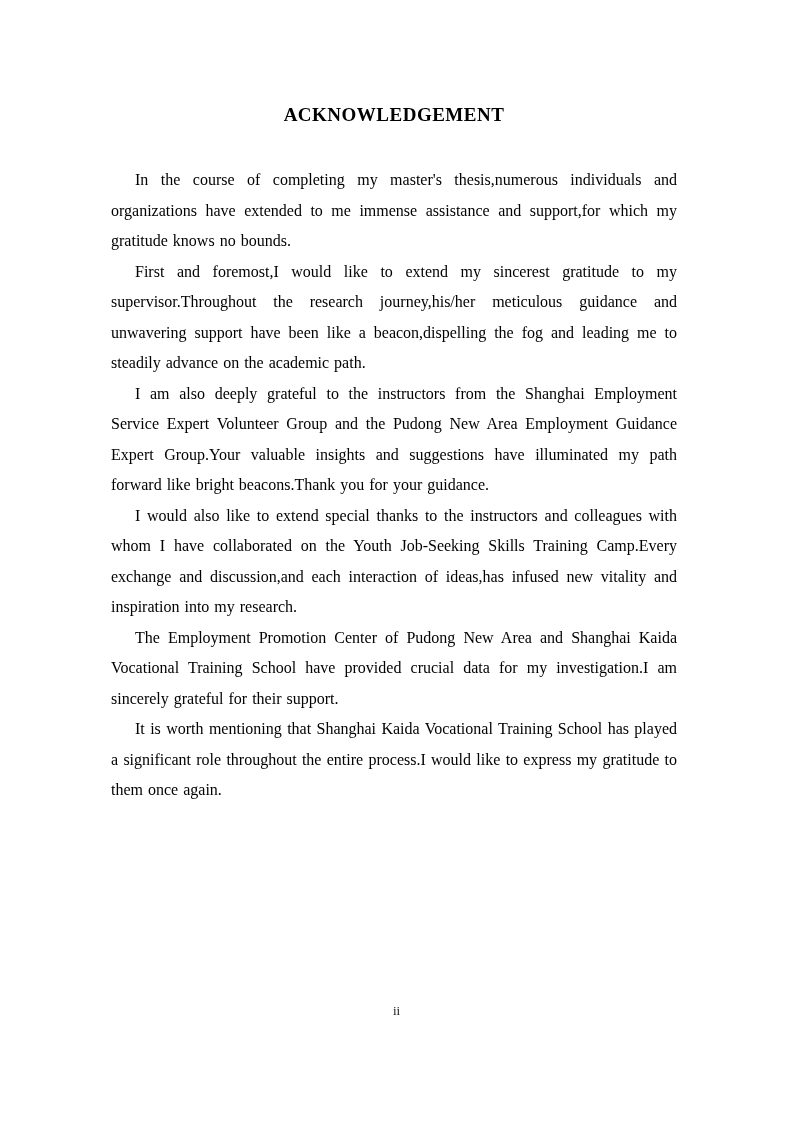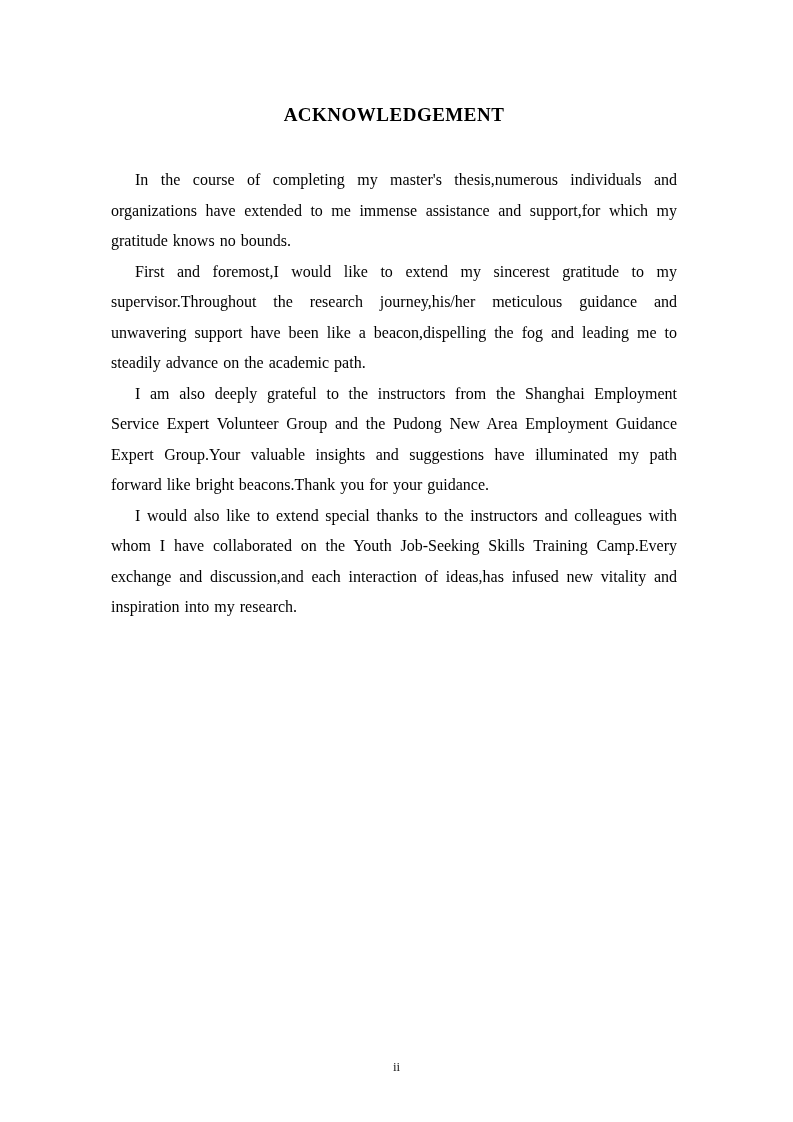--- a/index.html
+++ b/index.html
@@ -29,36 +29,38 @@
   }
   .para {
     font-size: 16px;
     line-height: 30.5px;
     text-align: justify;
     text-indent: 24px;
     word-spacing: 1px;
   }
   .page-footer {
     position: absolute;
-    top: 1060px;
+    top: 1004px;
     left: 0;
     width: 100%;
     text-align: center;
     font-size: 13px;
     line-height: 14px;
     color: #222222;
   }
 </style>
 </head>
 <body>
 
 <div class="page">
   <div class="content">
     <h1 class="doc-title">ACKNOWLEDGEMENT</h1>
     <div class="body-text">
         <p class="para">In the course of completing my master's thesis,numerous individuals and organizations have extended to me immense assistance and support,for which my gratitude knows no bounds.</p>
         <p class="para">First and foremost,I would like to extend my sincerest gratitude to my supervisor.Throughout the research journey,his/her meticulous guidance and unwavering support have been like a beacon,dispelling the fog and leading me to steadily advance on the academic path.</p>
         <p class="para">I am also deeply grateful to the instructors from the Shanghai Employment Service Expert Volunteer Group and the Pudong New Area Employment Guidance Expert Group.Your valuable insights and suggestions have illuminated my path forward like bright beacons.Thank you for your guidance.</p>
         <p class="para">I would also like to extend special thanks to the instructors and colleagues with whom I have collaborated on the Youth Job-Seeking Skills Training Camp.Every exchange and discussion,and each interaction of ideas,has infused new vitality and inspiration into my research.</p>
+        <p class="para">The Employment Promotion Center of Pudong New Area and Shanghai Kaida Vocational Training School have provided crucial data for my investigation.I am sincerely grateful for their support.</p>
+        <p class="para">It is worth mentioning that Shanghai Kaida Vocational Training School has played a significant role throughout the entire process.I would like to express my gratitude to them once again.</p>
       </div>
   </div>
   <div class="page-footer">ii</div>
 </div>
 
 </body></html>

